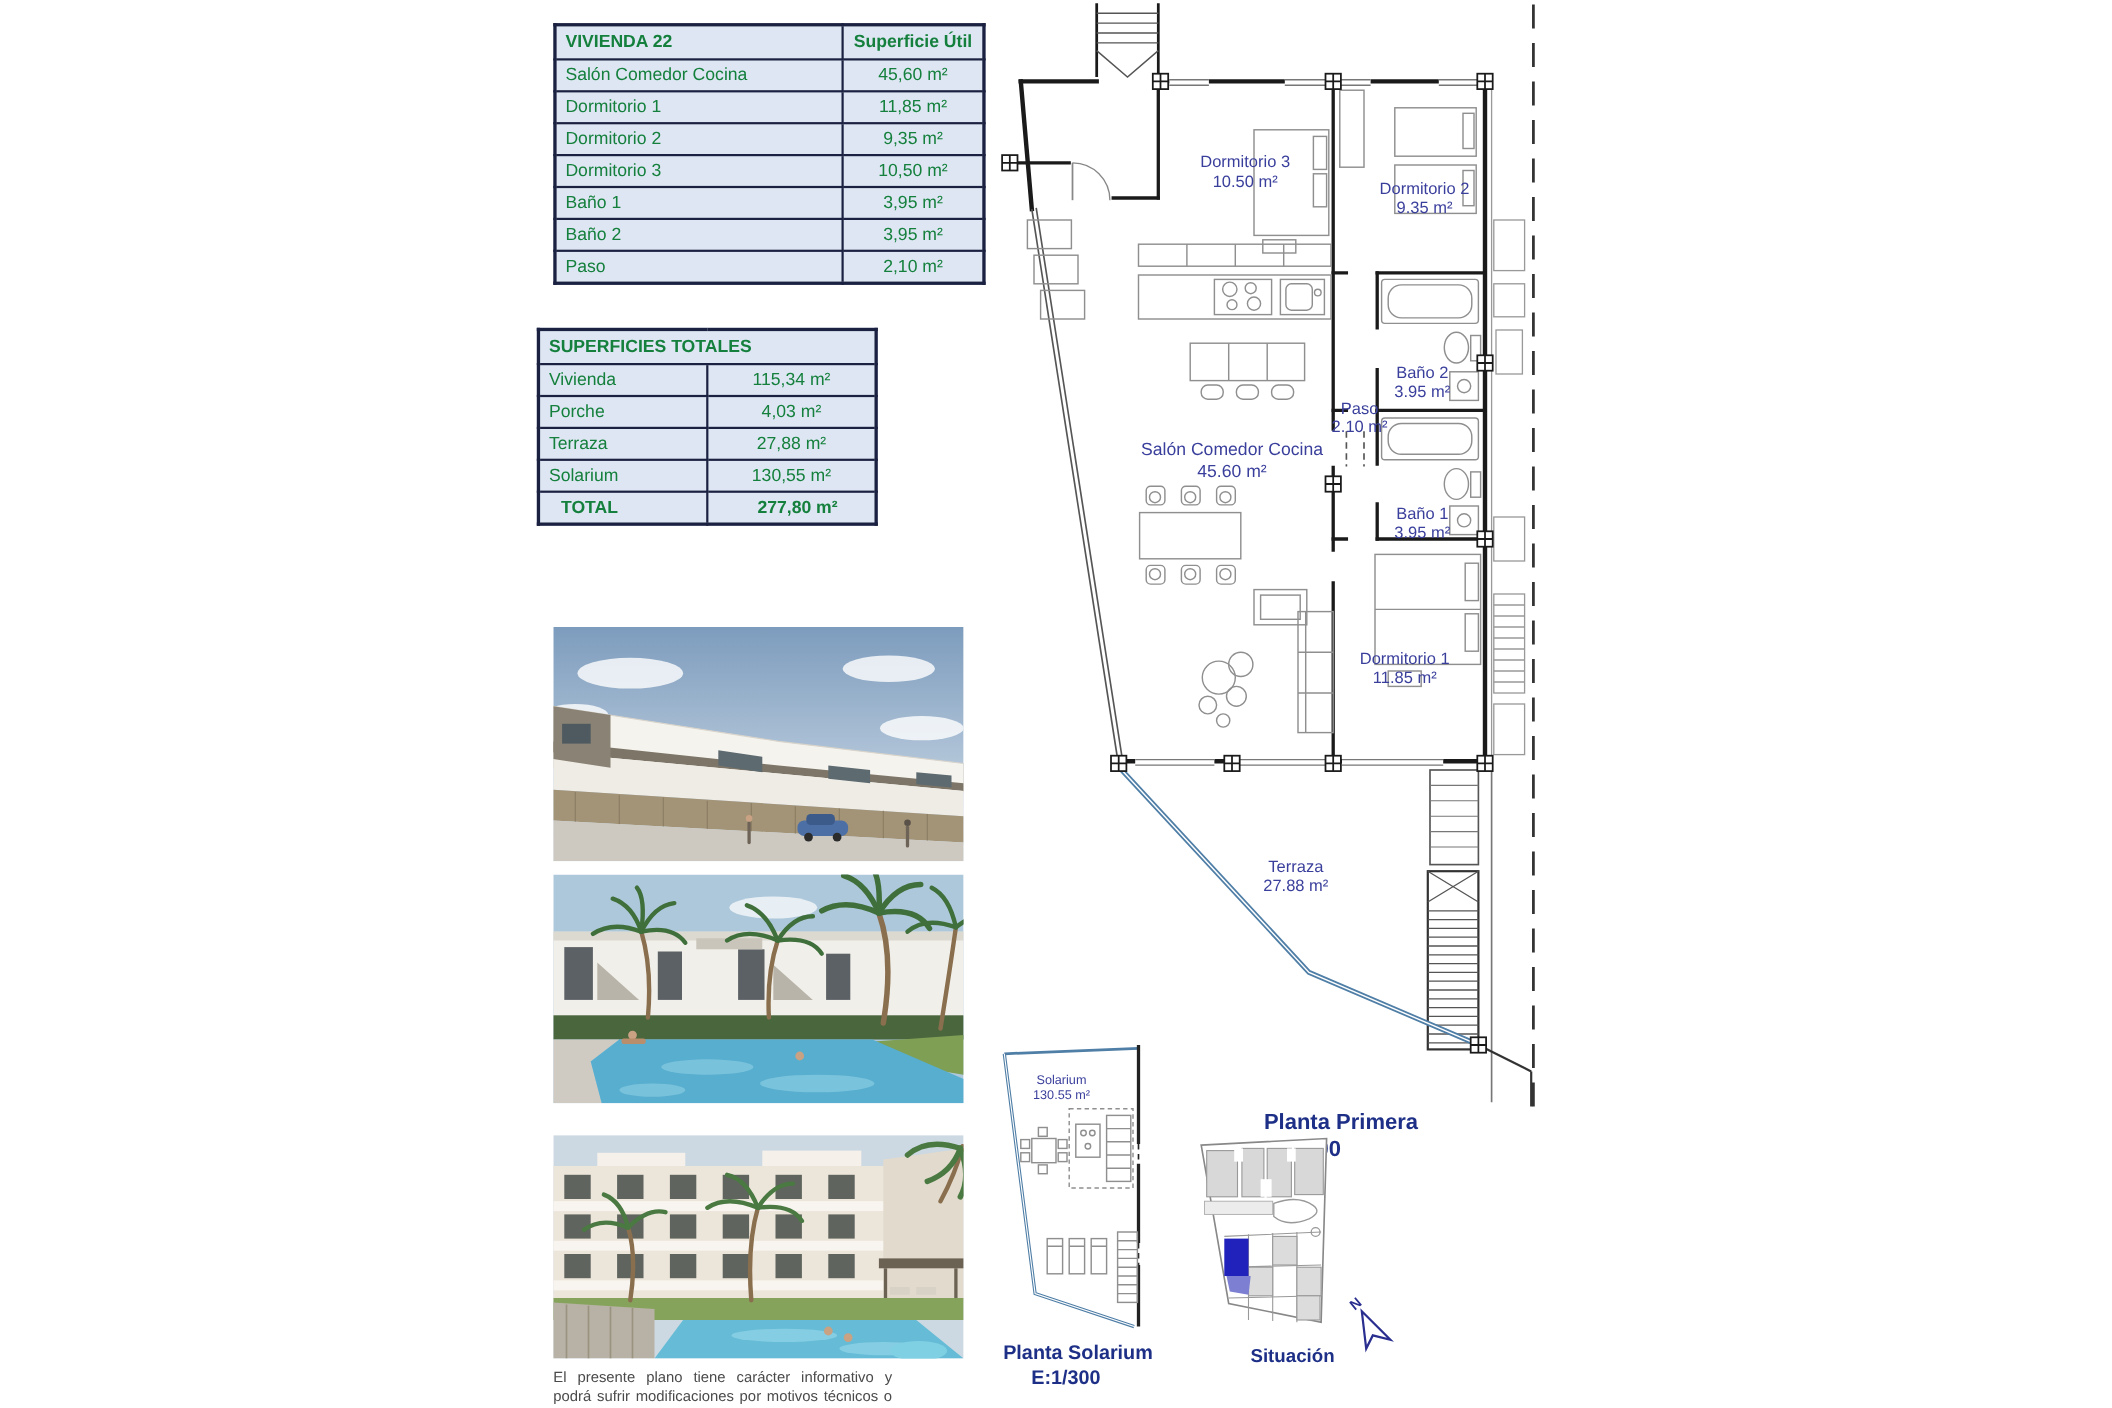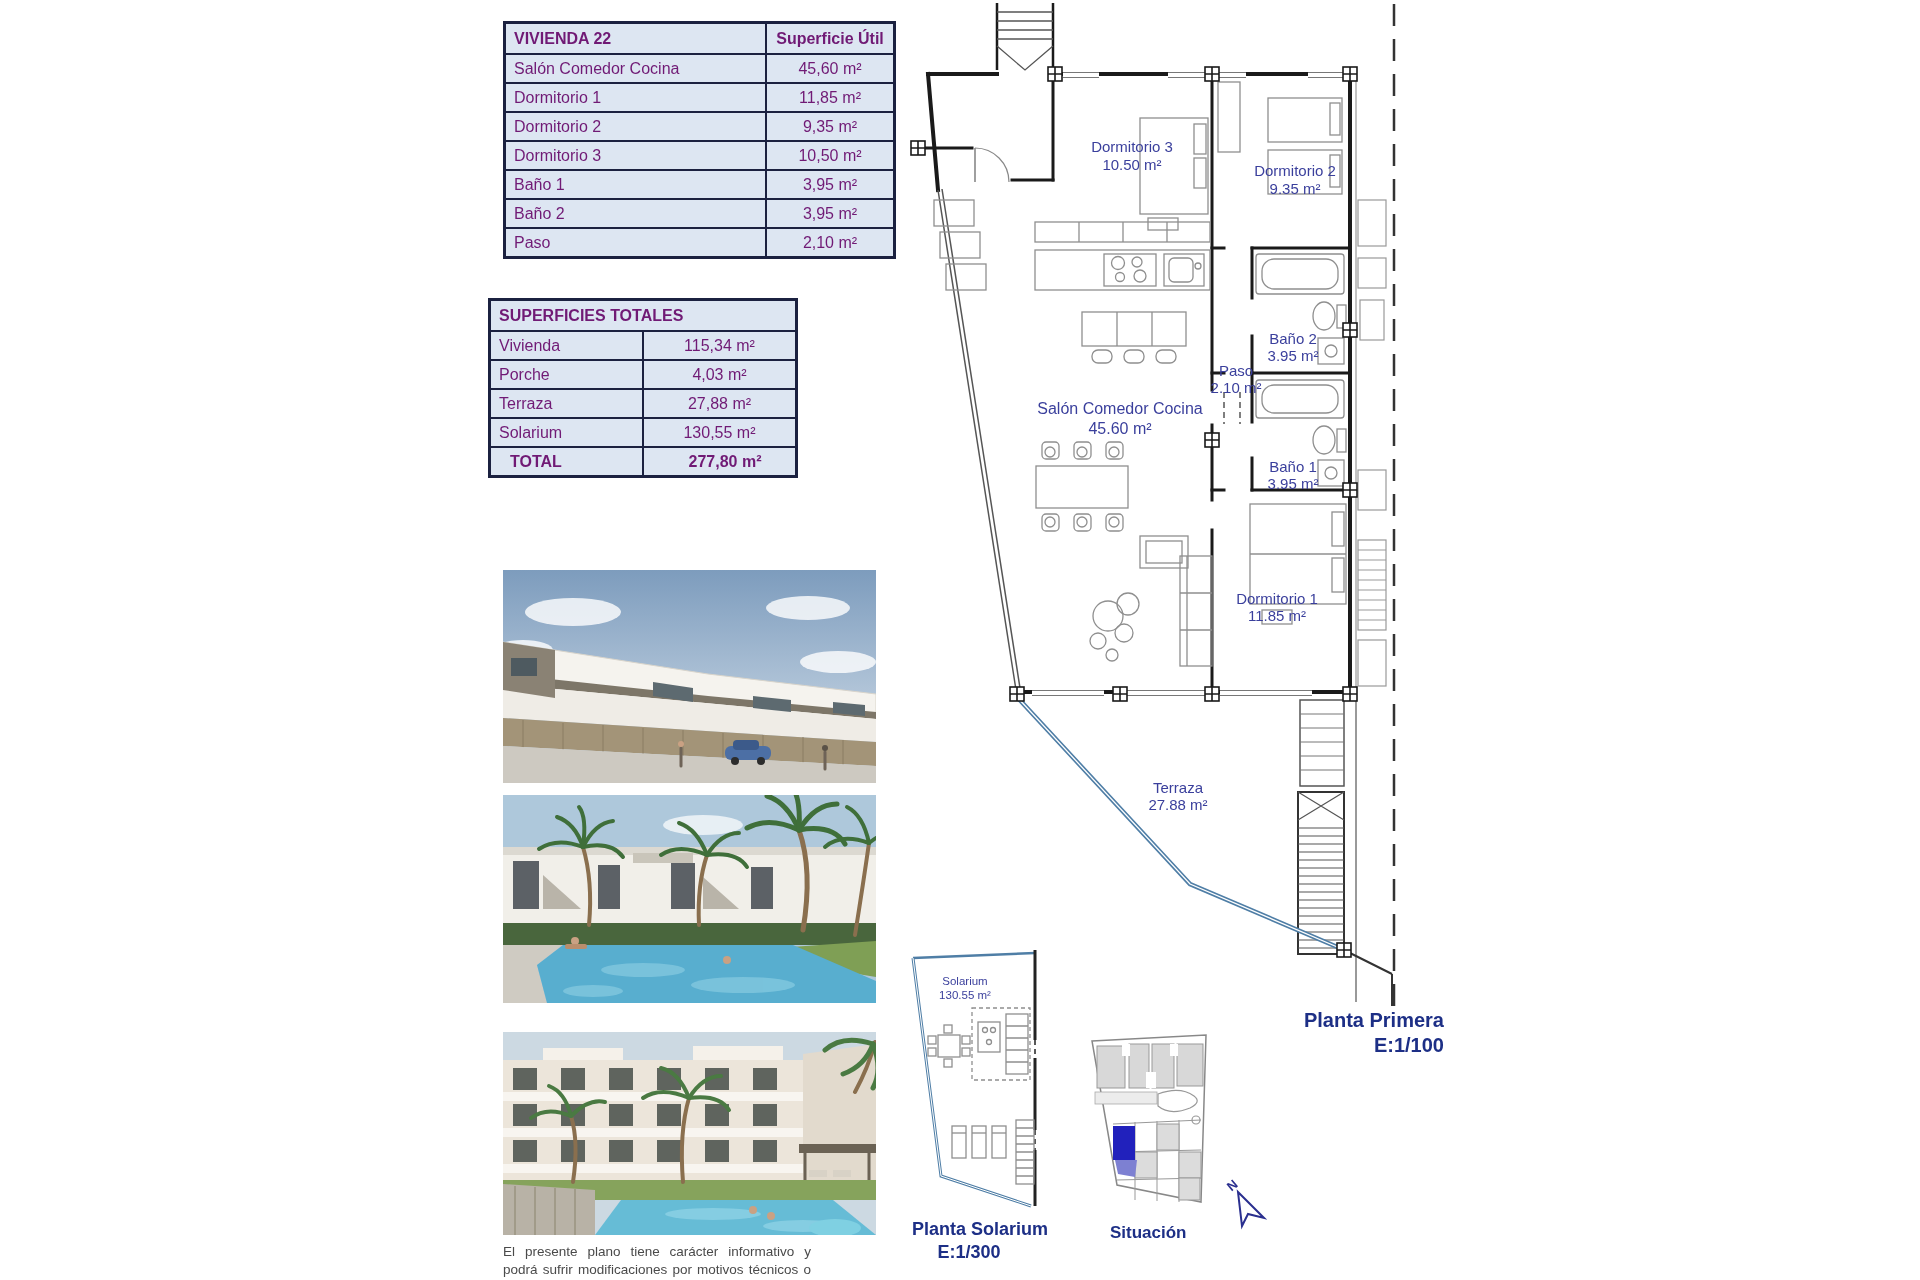--- a/index.html
+++ b/index.html
@@ -1,20 +1,20 @@
 <!DOCTYPE html>
 <html><head>
 <meta charset="utf-8">
 <style>
   html,body{margin:0;padding:0;background:#ffffff;}
   .sheet{position:relative;width:1920px;height:1280px;background:#ffffff;overflow:hidden;
          font-family:"Liberation Sans",sans-serif;}
   
   .spec-table{position:absolute;border-collapse:collapse;background:#dde6f2;
-              color:#701a75;table-layout:fixed;}
+              color:#15803d;table-layout:fixed;}
   .spec-table td{border:2px solid #1b2140;font-size:16px;padding:0 8px;height:27px;
                  white-space:nowrap;overflow:hidden;}
   .spec-table .lbl{width:243px;text-align:left;}
   .spec-table .val{width:110px;text-align:center;}
   .spec-table .hdr td{font-weight:bold;height:29px;}
   .spec-table .total td{font-weight:bold;padding-left:19px;}
   .spec-table{border:3px solid #1b2140;}
   
   .plan-caption{position:absolute;color:#1d2f86;font-weight:bold;line-height:1.25;}
   .disclaimer{position:absolute;left:503px;top:1243px;width:308px;font-size:13.5px;
@@ -520,21 +520,21 @@
       <text class="plan-label" x="1293" y="361">3.95 m²</text>
       <text class="plan-label" x="1293" y="472">Baño 1</text>
       <text class="plan-label" x="1293" y="489">3.95 m²</text>
       <text class="plan-label" x="1277" y="604">Dormitorio 1</text>
       <text class="plan-label" x="1277" y="621">11.85 m²</text>
       <text class="plan-label" x="1178" y="793">Terraza</text>
       <text class="plan-label" x="1178" y="810">27.88 m²</text>
     </g>
   </svg>
 
-  <div class="plan-caption" style="left:1174px;top:1008px;width:270px;text-align:right;font-size:20px;">
+  <div class="plan-caption" style="left:1149px;top:1008px;width:270px;text-align:left;font-size:20px;">
     <div>Planta Primera</div>
     <div>E:1/100</div>
   </div>
 
   <svg style="left:905px;top:945px" width="150" height="270" viewBox="905 945 150 270">
     <g>
       <path d="M913,958 L1035,953" stroke="#4f7ea6" stroke-width="2.5" fill="none"></path>
       <path d="M913,958 L941,1176 L1031,1206" stroke="#4f7ea6" stroke-width="3" fill="none"></path>
       <path d="M913,958 L941,1176 L1031,1206" stroke="#ffffff" stroke-width="1" fill="none"></path>
       <path d="M1035,950 V1040 M1035,1058 V1130 M1035,1150 V1206" stroke="#222" stroke-width="3" fill="none"></path>
@@ -598,20 +598,20 @@
       <rect x="1135" y="1152" width="22" height="26" fill="#dcdcdc"></rect>
       <rect x="1179" y="1152" width="22" height="26" fill="#dcdcdc"></rect>
       <rect x="1179" y="1178" width="21" height="22" fill="#dcdcdc"></rect>
     </g>
     <g>
       <rect x="1113" y="1126" width="22" height="34" fill="#2121bc"></rect>
       <polygon points="1115,1160 1137,1160 1135,1177 1118,1174" fill="#7d80d2"></polygon>
     </g>
   </svg>
 
-  <div class="plan-caption" style="left:1110px;top:1222px;width:130px;text-align:left;font-size:17px;">Situación</div>
+  <div class="plan-caption" style="left:1110px;top:1222px;width:130px;text-align:center;font-size:17px;">Situación</div>
 
   <svg style="left:1222px;top:1176px" width="60" height="66" viewBox="0 0 60 66">
     <polygon points="16,16 42,42 26,38 20,50" fill="#ffffff" stroke="#2a2f8f" stroke-width="2"></polygon>
     <text x="6" y="14" font-size="13" font-weight="bold" fill="#2a2f8f" font-family="Liberation Sans, sans-serif" transform="rotate(-40 10 10)">N</text>
   </svg>
 
 </div>
 
 </body></html>

